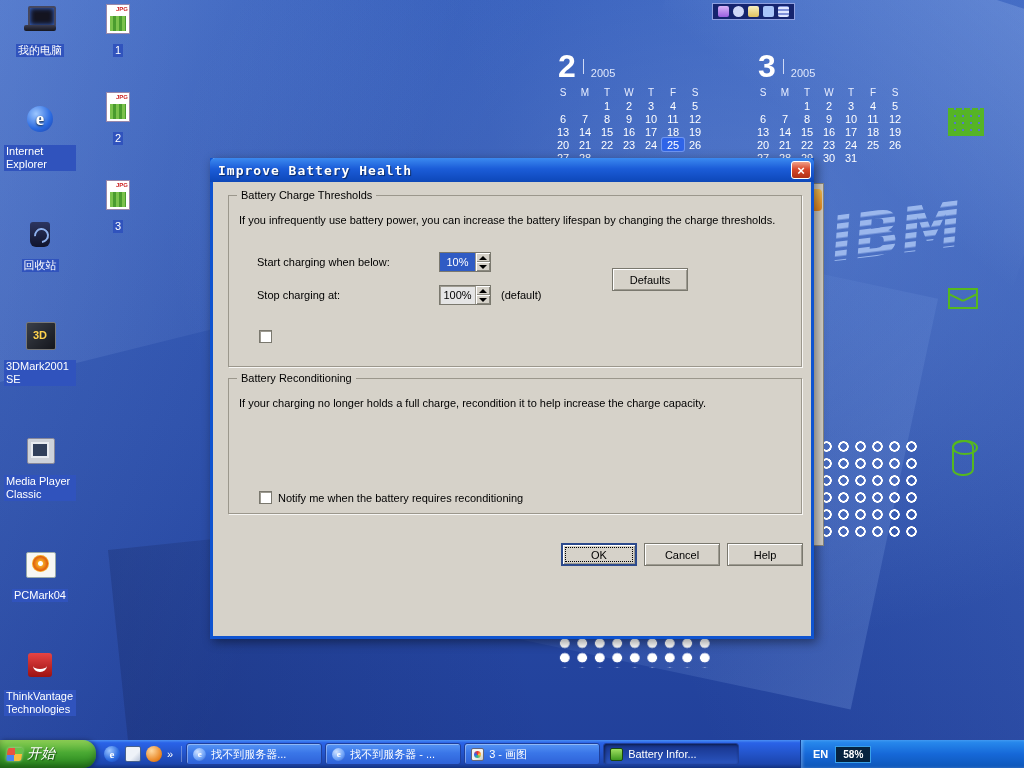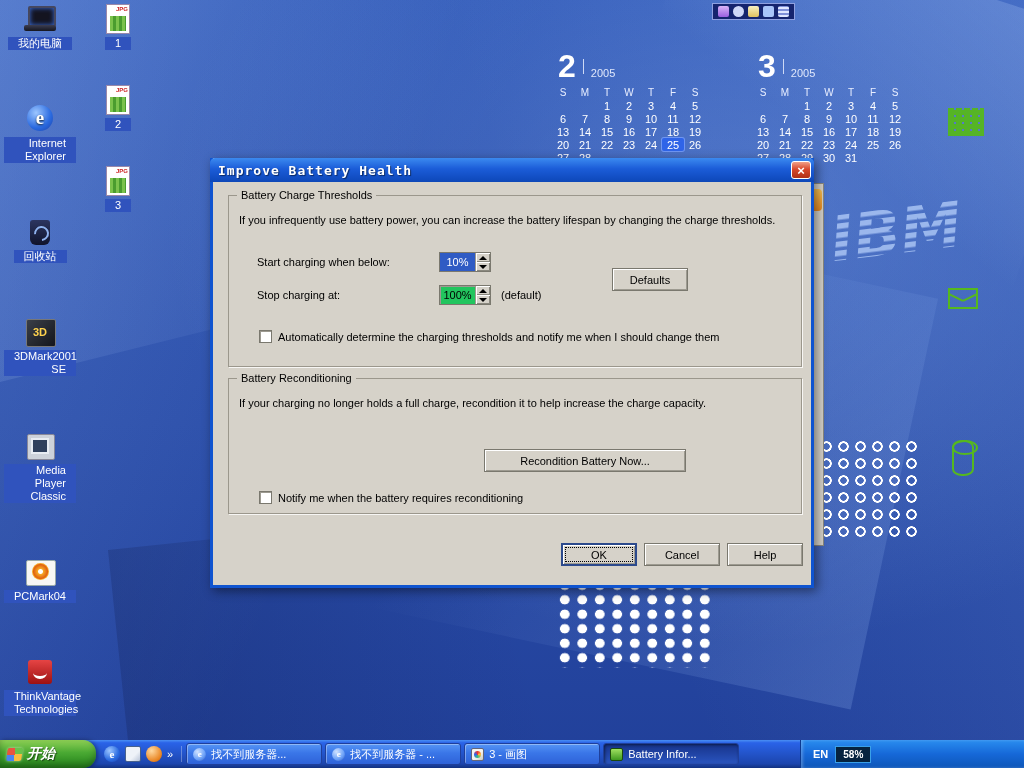--- a/index.html
+++ b/index.html
@@ -52,22 +52,22 @@
   .cal-grid{border-collapse:collapse}
   .cal-grid th{width:22px;height:13px;font-size:10px;font-weight:normal;color:#e8eeff;text-align:center}
   .cal-grid td{width:22px;height:13px;font-size:11px;text-align:center;color:#fff}
   .cal-grid td.hl{background:#2f64e8;border-radius:2px;box-shadow:0 0 0 1px #6f96f2}
 
   
   .icon-col{position:absolute;display:flex;flex-direction:column;z-index:2}
   .main-icons{left:4px;top:4px;height:712px;width:72px;justify-content:space-between}
   .jpg-icons{left:90px;top:4px;width:56px;gap:35px}
   .desk-icon,.jpg-item{display:flex;flex-direction:column;align-items:center;cursor:default}
-  .di-label{margin-top:3px;font-size:11px;line-height:13px;color:#fff;text-align:right;
-    background:#3053bd;padding:0 10px;max-width:72px}
+  .di-label{margin-top:10px;font-size:11px;line-height:13px;color:#fff;text-align:left;
+    background:#3053bd;padding:0 2px;max-width:72px}
   .di-img{width:36px;height:30px;position:relative;display:block}
   .di-img::before,.di-img::after{content:"";position:absolute}
   .desk-icon[data-icon="my-computer"] .di-img::before{left:6px;top:2px;width:24px;height:17px;background:#141420;border:2px solid #45475f;border-radius:2px;box-shadow:inset 0 0 5px #3a6cd8}
   .desk-icon[data-icon="my-computer"] .di-img::after{left:2px;top:21px;width:32px;height:6px;background:linear-gradient(#3c3e52,#15161f);border-radius:2px}
   .desk-icon[data-icon="recycle-bin"] .di-img::before{left:8px;top:3px;width:20px;height:25px;background:linear-gradient(#2c3560,#10142c);border-radius:3px 3px 6px 6px}
   .desk-icon[data-icon="recycle-bin"] .di-img::after{left:12px;top:9px;width:11px;height:11px;border:2px solid #8fb2ee;border-radius:50%;border-bottom-color:transparent;transform:rotate(40deg)}
   .desk-icon[data-icon="ie"] .di-img::before{left:5px;top:1px;width:26px;height:26px;border-radius:50%;background:radial-gradient(circle at 35% 30%,#9cc6ff,#2a6ae0 60%,#1a3fa8)}
   .desk-icon[data-icon="ie"] .di-img::after{content:"e";left:0;top:0;width:36px;height:28px;color:#fff;font:bold 19px/28px "Liberation Serif",serif;text-align:center;text-shadow:0 1px 2px #123}
   .desk-icon[data-icon="3dmark"] .di-img::before{left:4px;top:2px;width:28px;height:26px;background:linear-gradient(135deg,#3a3f48,#14161c);border:1px solid #777;border-radius:2px}
   .desk-icon[data-icon="3dmark"] .di-img::after{content:"3D";left:4px;top:2px;width:28px;height:26px;color:#ffd34d;font:bold 11px/26px "Liberation Sans",sans-serif;text-align:center}
@@ -84,39 +84,39 @@
   .jpg-img{width:24px;height:30px;background:#fff;border:1px solid #98a;position:relative}
   .jpg-img::before{content:"JPG";position:absolute;top:0;right:1px;font:bold 6px/8px "Liberation Sans",sans-serif;color:#c22}
   .jpg-img::after{content:"";position:absolute;left:3px;top:11px;width:16px;height:15px;
     background:repeating-linear-gradient(90deg,#7bc24c 0 3px,#4a9c2e 3px 6px)}
 
   
   .bg-window-strip{position:absolute;left:804px;top:183px;width:20px;height:363px;background:#d6d2c9;border:1px solid #8a887e;z-index:5}
   .bg-window-orange{position:absolute;left:808px;top:189px;width:14px;height:22px;background:linear-gradient(#f8c050,#e88820);border-radius:4px;z-index:6}
 
   
-  .dialog{position:absolute;left:210px;top:158px;width:604px;height:430px;z-index:10;
+  .dialog{position:absolute;left:210px;top:158px;width:604px;height:481px;z-index:10;
     background:#d6d2c9;border:3px solid #0f54d0;border-top:none;box-shadow:3px 3px 10px rgba(0,0,0,.45);font-size:11px;color:#000}
   .titlebar{position:absolute;left:-3px;top:0;width:604px;height:24px;
     background:linear-gradient(180deg,#3b8af0 0%,#1b5cd8 45%,#0d47b8 100%);
     border-radius:5px 5px 0 0;display:flex;align-items:center;padding:0 3px 0 8px}
   .title-text{flex:1;color:#fff;font-family:"DejaVu Sans Mono",monospace;font-weight:bold;font-size:13px;letter-spacing:1px;text-shadow:1px 1px 1px rgba(0,0,0,.5)}
   .close-btn{width:20px;height:18px;border:1px solid #fff;border-radius:3px;
     background:linear-gradient(#f0a088,#d8482c 45%,#b03016);display:flex;align-items:center;justify-content:center;cursor:pointer}
   .close-x{color:#fff;font:bold 13px/13px "Liberation Sans",sans-serif}
   .groupbox{position:absolute;border:1px solid #9b978c;box-shadow:1px 1px 0 rgba(255,255,255,.8)}
   .g1{left:15px;top:37px;width:574px;height:172px}
   .g2{left:15px;top:220px;width:574px;height:136px}
   .legend{position:absolute;top:-7px;left:8px;background:#d6d2c9;padding:0 4px;font-size:11px}
   .gdesc{position:absolute;left:10px;top:18px;white-space:nowrap;font-size:11px}
   .fld-label{position:absolute;font-size:11px}
   .l1{left:28px;top:60px}
   .l2{left:28px;top:93px}
   .default-note{left:272px;top:93px}
-  .spin{position:absolute;width:52px;height:20px;background:#22c55e;border:1px solid #7a786e;display:flex;box-shadow:inset 1px 1px 0 #9d9a90}
+  .spin{position:absolute;width:52px;height:20px;background:#e5e5e5;border:1px solid #7a786e;display:flex;box-shadow:inset 1px 1px 0 #9d9a90}
   .s1{left:210px;top:56px}
   .s2{left:210px;top:89px}
   .spin-value{flex:1;font-size:11px;line-height:18px;text-align:center}
   .spin-value.selected{background:#2f5bc4;color:#fff}
   .spin-btns{width:15px;display:flex;flex-direction:column;border-left:1px solid #9d9a90}
   .spin-btn{flex:1;background:#d6d2c9;position:relative;box-shadow:inset 1px 1px 0 #fff,inset -1px -1px 0 #8a887e;cursor:pointer}
   .tri{position:absolute;left:3px;width:0;height:0;border-left:4px solid transparent;border-right:4px solid transparent}
   .tri-up{top:3px;border-bottom:4px solid #000}
   .tri-down{top:3px;border-top:4px solid #000}
   .btn{position:absolute;height:23px;background:#d6d2c9;border:1px solid #7a786e;
@@ -130,21 +130,21 @@
   .checkline{position:absolute;display:flex;align-items:center;gap:6px;cursor:pointer}
   .c1{left:30px;top:134px}
   .c2{left:30px;top:112px}
   .checkbox{width:13px;height:13px;background:#fff;border:1px solid #7a786e;box-shadow:inset 1px 1px 0 #9d9a90}
   .check-label{font-size:11px}
 
   
   .taskbar{position:absolute;left:0;bottom:0;width:1024px;height:28px;z-index:20;display:flex;align-items:center;
     background:linear-gradient(180deg,#4a90f4 0%,#2a63e8 10%,#1c45ad 85%,#12317f 100%)}
   .start-button{height:28px;flex:0 0 96px;background:linear-gradient(180deg,#8ed055 0%,#4aa933 45%,#2f8f22 85%,#27801c);
-    border-radius:0 13px 13px 0;color:#fff;font-weight:bold;font-size:14px;font-style:italic;
+    border-radius:0 13px 13px 0;color:#fff;font-weight:normal;font-size:14px;font-style:italic;
     display:flex;align-items:center;gap:5px;padding:0 14px 0 7px;cursor:pointer;
     box-shadow:inset 0 -4px 7px rgba(0,0,0,.25),2px 0 4px rgba(0,0,0,.35);text-shadow:1px 1px 1px rgba(0,0,0,.5)}
   .win-logo{width:15px;height:13px;border-radius:2px;transform:skewX(-8deg);
     background:conic-gradient(from 0deg,#69c24a 0 25%,#f7bd3e 0 50%,#4a84f0 0 75%,#e8553e 0);
     box-shadow:0 0 3px rgba(255,255,255,.6)}
   .quick-launch{display:flex;align-items:center;gap:5px;padding:0 8px;border-right:1px solid rgba(255,255,255,.3)}
   .ql-icon{width:16px;height:16px;border-radius:50%;cursor:pointer}
   .ql-ie{background:radial-gradient(circle at 35% 30%,#9cc6ff,#2a6ae0 60%,#1a3fa8);position:relative}
   .ql-ie::before{content:"e";position:absolute;left:0;top:0;width:16px;color:#fff;font:bold 11px/16px "Liberation Serif",serif;text-align:center}
   .ql-desktop{border-radius:2px;background:linear-gradient(135deg,#eef2f8 60%,#b9c4d8);border:1px solid #48618c}
@@ -427,29 +427,27 @@
             </span>
           <span class="spin-btn">
               <i class="tri tri-down"></i>
             </span>
         </span>
       </div>
       <span class="fld-label default-note">(default)</span>
 
       <div class="checkline c1">
         <span class="checkbox"></span>
-        <span class="check-label">Automatically determine the charging thresholds and notify me when I should change them</span>
       </div>
     </div>
 
     <div class="groupbox g2">
       <span class="legend">Battery Reconditioning</span>
       <div class="gdesc">If your charging no longer holds a full charge, recondition it to help increase the charge capacity.</div>
 
-      <div class="btn btn-recondition">Recondition Battery Now...</div>
 
       <div class="checkline c2">
         <span class="checkbox"></span>
         <span class="check-label">Notify me when the battery requires reconditioning</span>
       </div>
     </div>
 
     <div class="btn btn-ok">OK</div>
     <div class="btn btn-cancel">Cancel</div>
     <div class="btn btn-help">Help</div>

